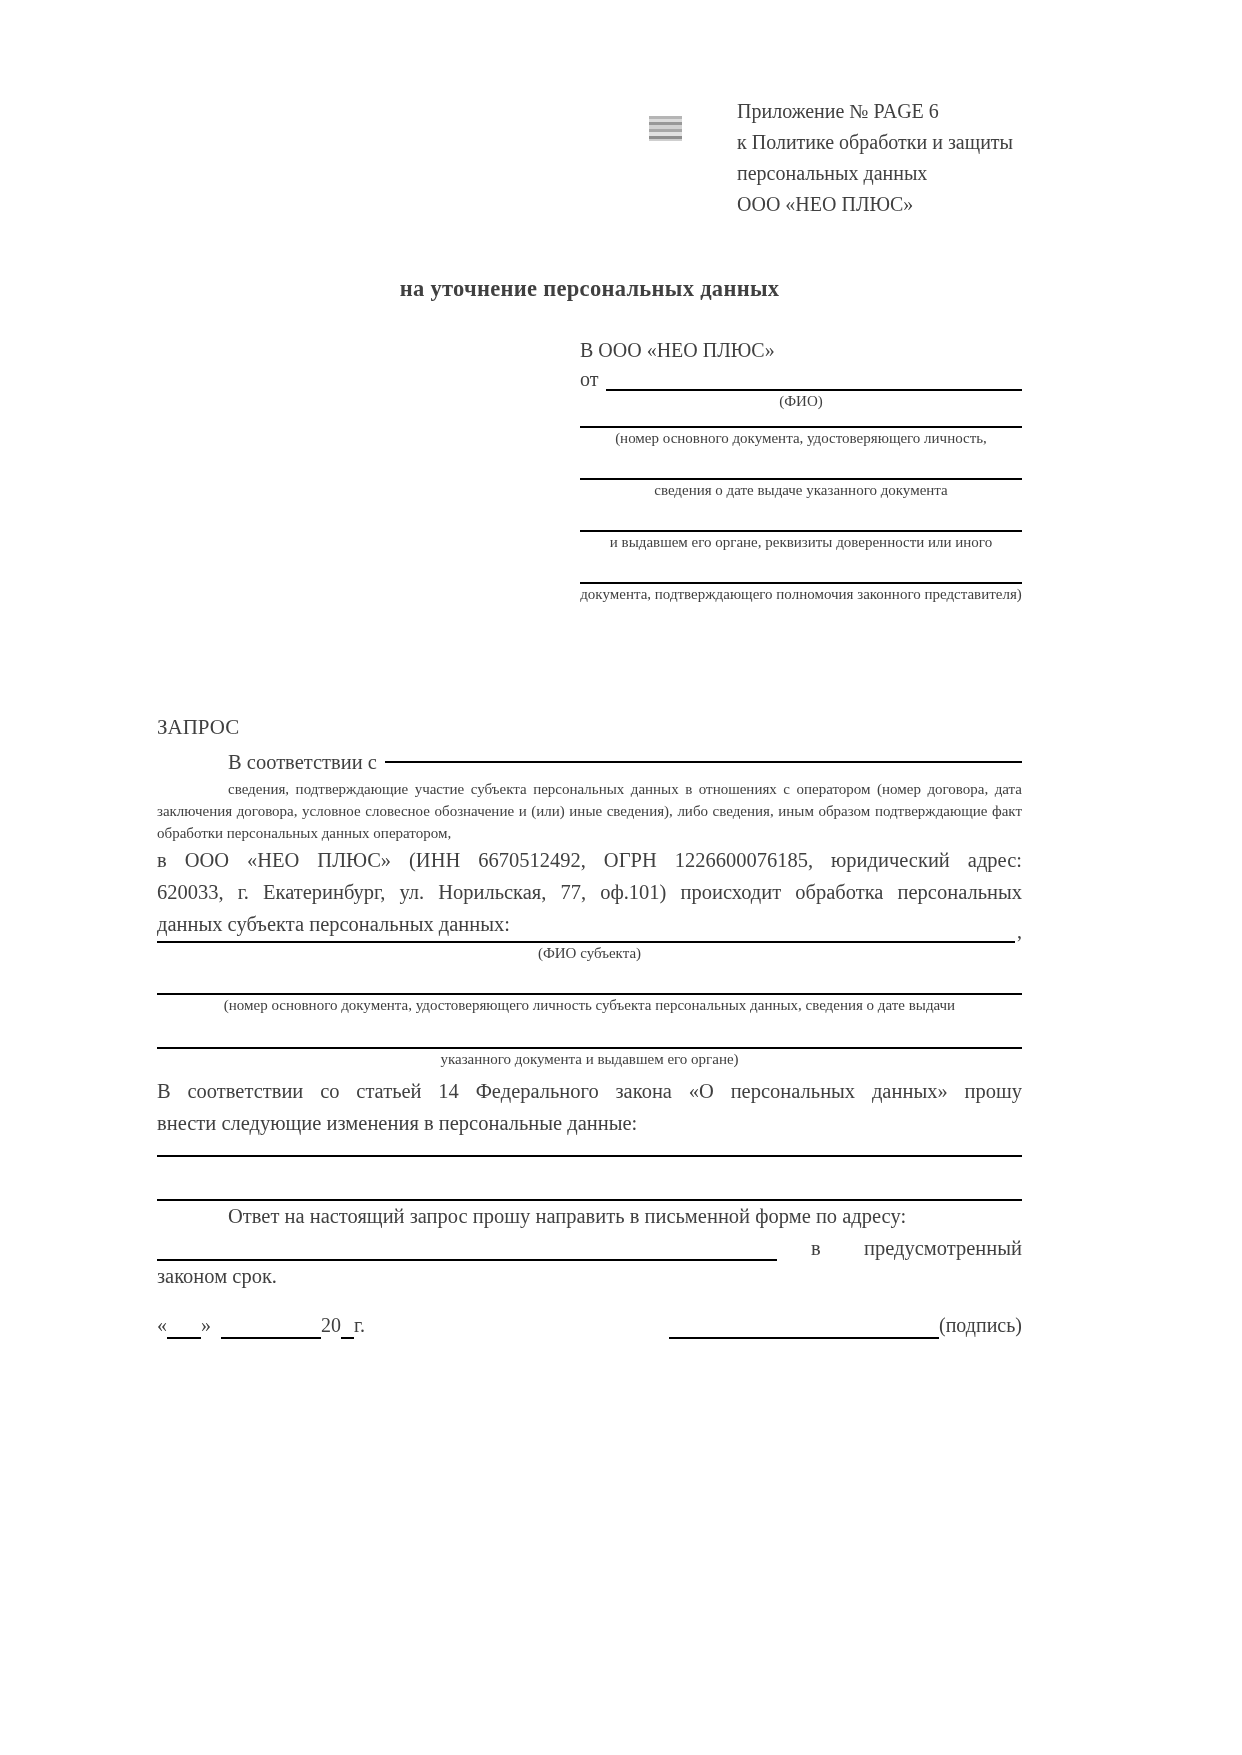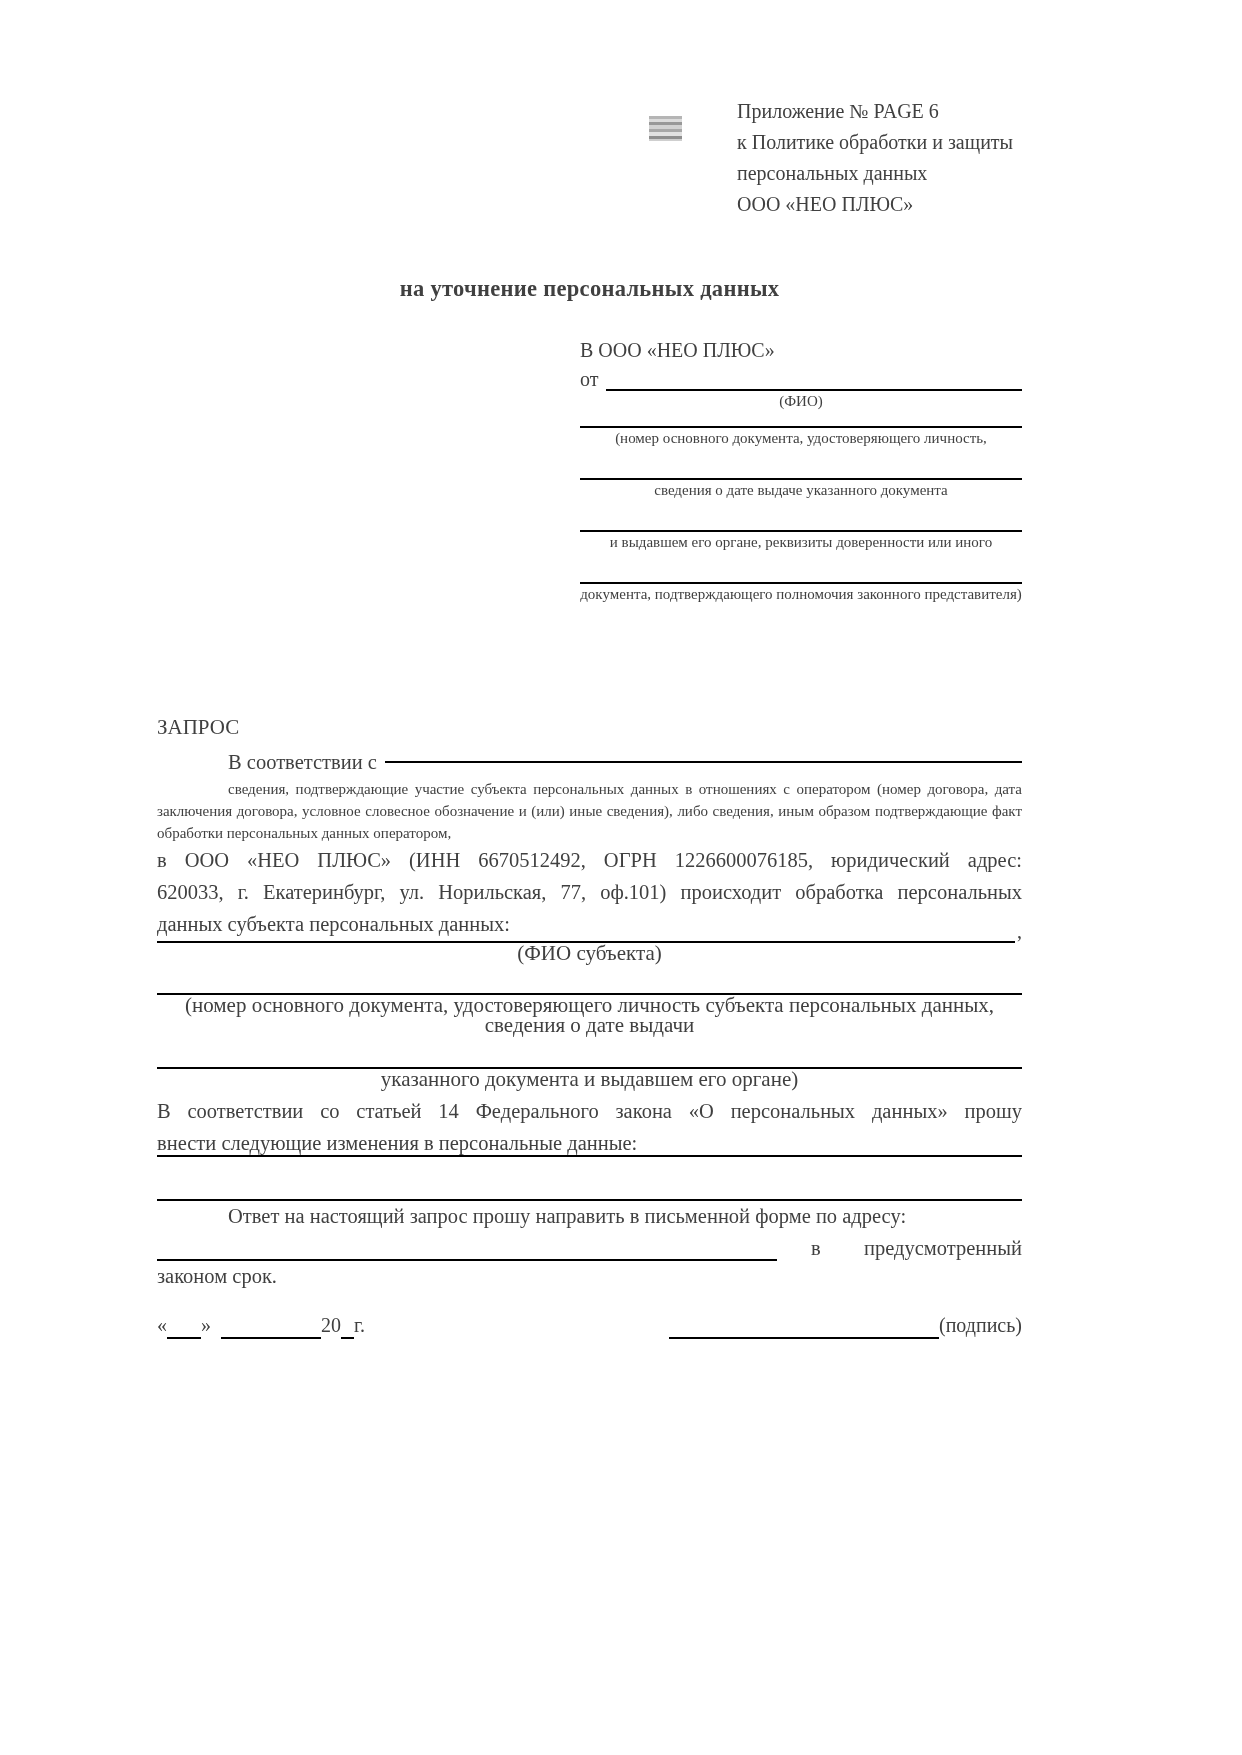--- a/index.html
+++ b/index.html
@@ -44,21 +44,21 @@
   .fine{font-size:15px;line-height:22px;margin-top:2px;}
   .fine .jline{text-align:justify;text-align-last:justify;}
   .fine .indent{text-indent:71px;}
   .fine .last{text-align-last:left;}
   .pmain{font-size:20.5px;line-height:32px;}
   .pmain .jline{text-align:justify;text-align-last:justify;}
   .pmain .last{text-align-last:left;}
   .subject{left:157px;top:915px;width:865px;font-size:20px;}
   .subject-row{height:28px;}
   .subject-row .comma{line-height:24px;padding-left:2px;}
-  .scap{font-size:21px;line-height:20px;text-align:center;}
+  .scap{font-size:15px;line-height:20px;text-align:center;}
   .law{margin-top:6px;}
   .sec2{left:157px;top:1123px;width:865px;font-size:20.5px;}
   .answer-intro{line-height:30px;text-indent:71px;}
   .answer-row{height:30px;}
   .answer-row .b1{width:620px;align-self:flex-end;}
   .answer-row .w1{line-height:26px;margin-left:34px;}
   .answer-row .w2{line-height:26px;margin-left:auto;}
   .tail{line-height:30px;}
   
   .footer{left:157px;top:1305px;width:865px;display:flex;justify-content:space-between;

